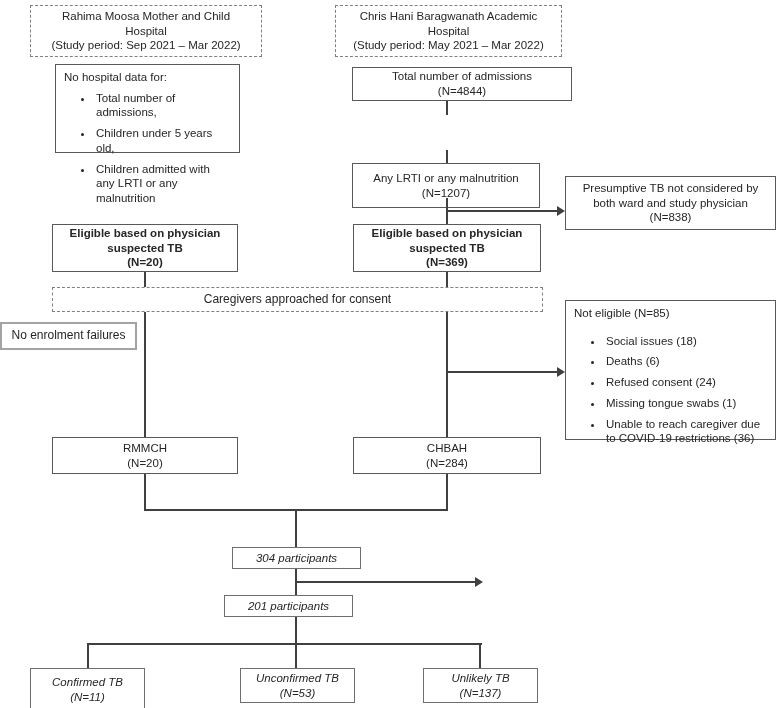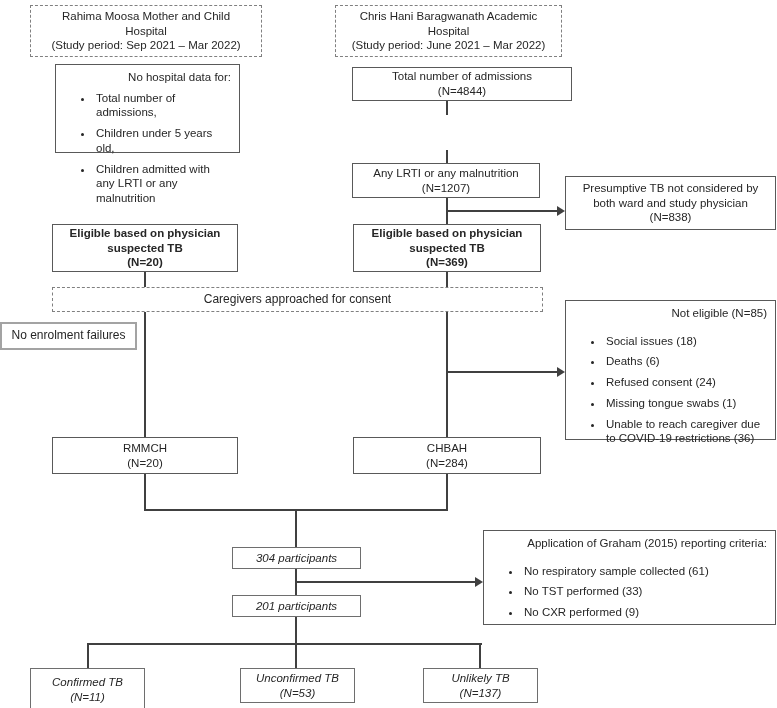--- a/index.html
+++ b/index.html
@@ -14,21 +14,21 @@
   }
   .center{
     display:flex;align-items:center;justify-content:center;
     text-align:center;white-space:pre-line;
   }
   .dashed{border:1px dashed #808080;}
   .bold{font-weight:bold;}
   .light{border:2px solid #a3a3a3;font-size:12px;}
   .thin{border-width:1.2px;border-color:#6e6e6e;font-style:italic;}
   .pad{padding:5px 8px;}
-  .btitle{text-align:right;margin-bottom:2px;}
+  .btitle{text-align:left;margin-bottom:2px;}
   .gap{margin-bottom:13px;}
   ul{margin:0;padding-left:24px;list-style-type:disc;}
   li{margin:6px;padding-left:2px;}
   .roomy li{margin-bottom:4px;}
   .line{position:absolute;background:#404040;}
   .ah{
     position:absolute;width:0;height:0;
     border-top:5px solid transparent;border-bottom:5px solid transparent;
     border-left:8px solid #404040;
   }
@@ -36,34 +36,34 @@
 </head>
 <body>
 
 <div class="canvas">
 
   <div class="box dashed center" style="left:30px;top:5px;width:232px;height:52px">Rahima Moosa Mother and Child
 Hospital
 (Study period: Sep 2021 – Mar 2022)</div>
   <div class="box dashed center" style="left:335px;top:5px;width:227px;height:52px">Chris Hani Baragwanath Academic
 Hospital
-(Study period: June 2021 – Mar 2022)</div>
+(Study period: May 2021 – Mar 2022)</div>
 
   <div class="box pad" style="left:55px;top:64px;width:185px;height:89px">
     <div class="btitle">No hospital data for:</div>
     <ul>
       <li>Total number of admissions,</li>
       <li>Children under 5 years old,</li>
       <li>Children admitted with any LRTI or any malnutrition</li>
     </ul>
   </div>
 
   <div class="box center" style="left:352px;top:67px;width:220px;height:34px">Total number of admissions
 (N=4844)</div>
-  <div class="box center" style="left:352px;top:163px;width:188px;height:35px">Any LRTI or any malnutrition
+  <div class="box center" style="left:352px;top:163px;width:188px;height:45px">Any LRTI or any malnutrition
 (N=1207)</div>
 
   <div class="box center" style="left:565px;top:176px;width:211px;height:54px">Presumptive TB not considered by
 both ward and study physician
 (N=838)</div>
 
   <div class="box center bold" style="left:52px;top:224px;width:186px;height:48px">Eligible based on physician
 suspected TB
 (N=20)</div>
   <div class="box center bold" style="left:353px;top:224px;width:188px;height:48px">Eligible based on physician
@@ -84,30 +84,22 @@
       <li>Unable to reach caregiver due to COVID-19 restrictions (36)</li>
     </ul>
   </div>
 
   <div class="box center" style="left:52px;top:437px;width:186px;height:37px">RMMCH
 (N=20)</div>
   <div class="box center" style="left:353px;top:437px;width:188px;height:37px">CHBAH
 (N=284)</div>
 
   <div class="box center thin" style="left:232px;top:547px;width:129px;height:22px">304 participants</div>
-  <div class="box center thin" style="left:232px;top:595px;width:129px;height:22px">201 participants</div>
+  <div class="box center thin" style="left:224px;top:595px;width:129px;height:22px">201 participants</div>
 
-  <div class="box pad" style="left:483px;top:530px;width:293px;height:95px">
-    <div class="btitle gap">Application of Graham (2015) reporting criteria:</div>
-    <ul>
-      <li>No respiratory sample collected (61)</li>
-      <li>No TST performed (33)</li>
-      <li>No CXR performed (9)</li>
-    </ul>
-  </div>
 
   <div class="box center thin" style="left:30px;top:668px;width:115px;height:43px">Confirmed TB
 (N=11)</div>
   <div class="box center thin" style="left:240px;top:668px;width:115px;height:35px">Unconfirmed TB
 (N=53)</div>
   <div class="box center thin" style="left:423px;top:668px;width:115px;height:35px">Unlikely TB
 (N=137)</div>
 
   <div class="line" style="left:446px;top:101px;width:2px;height:14px"></div>
   <div class="line" style="left:446px;top:150px;width:2px;height:13px"></div>

